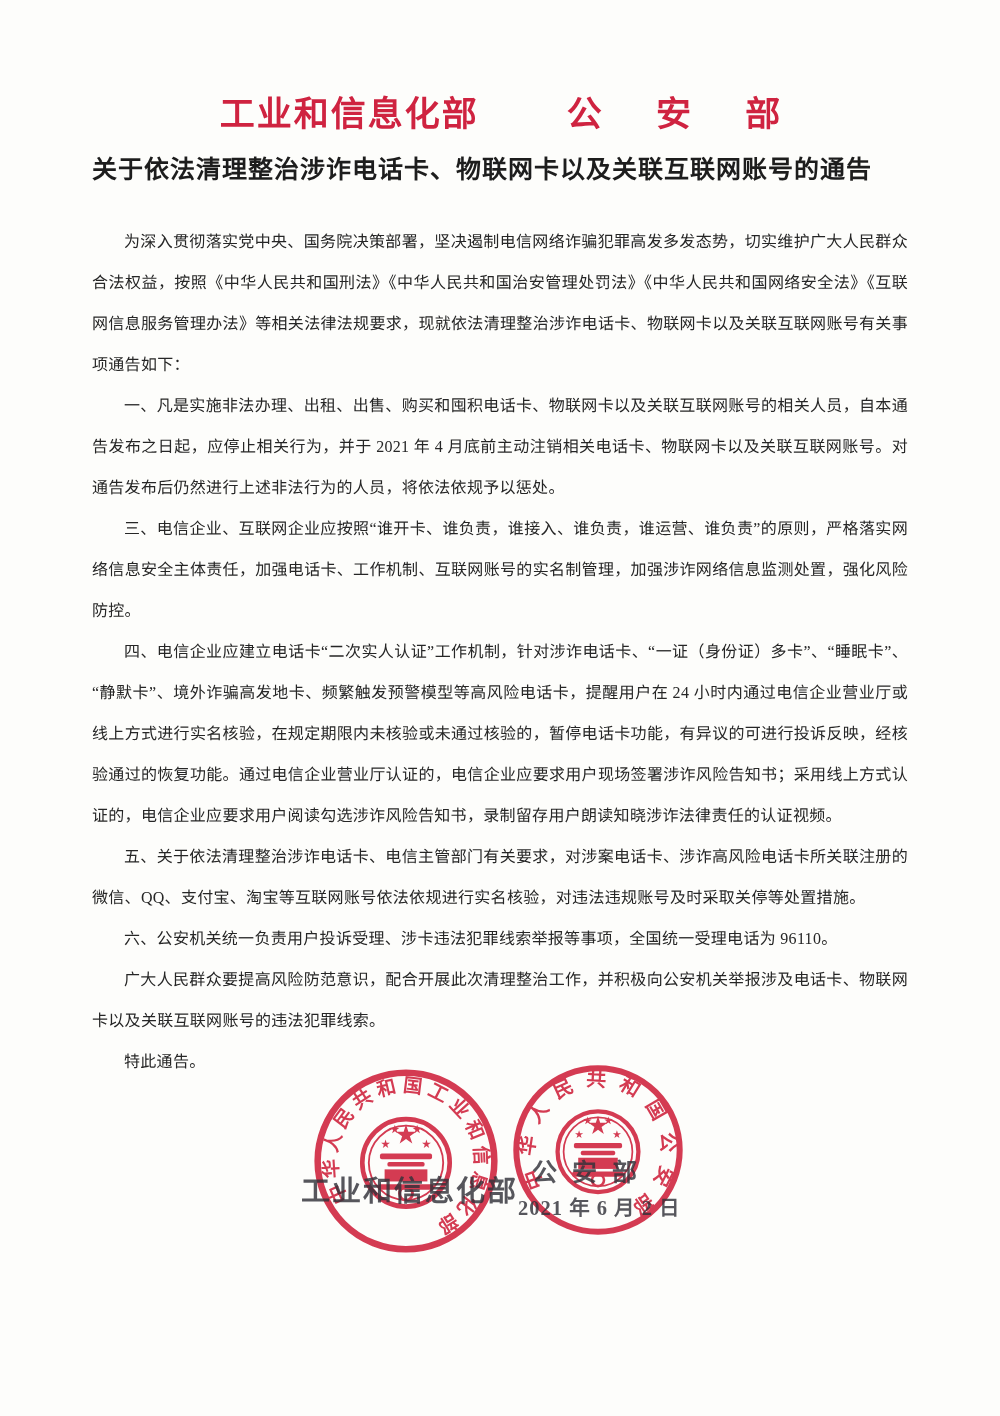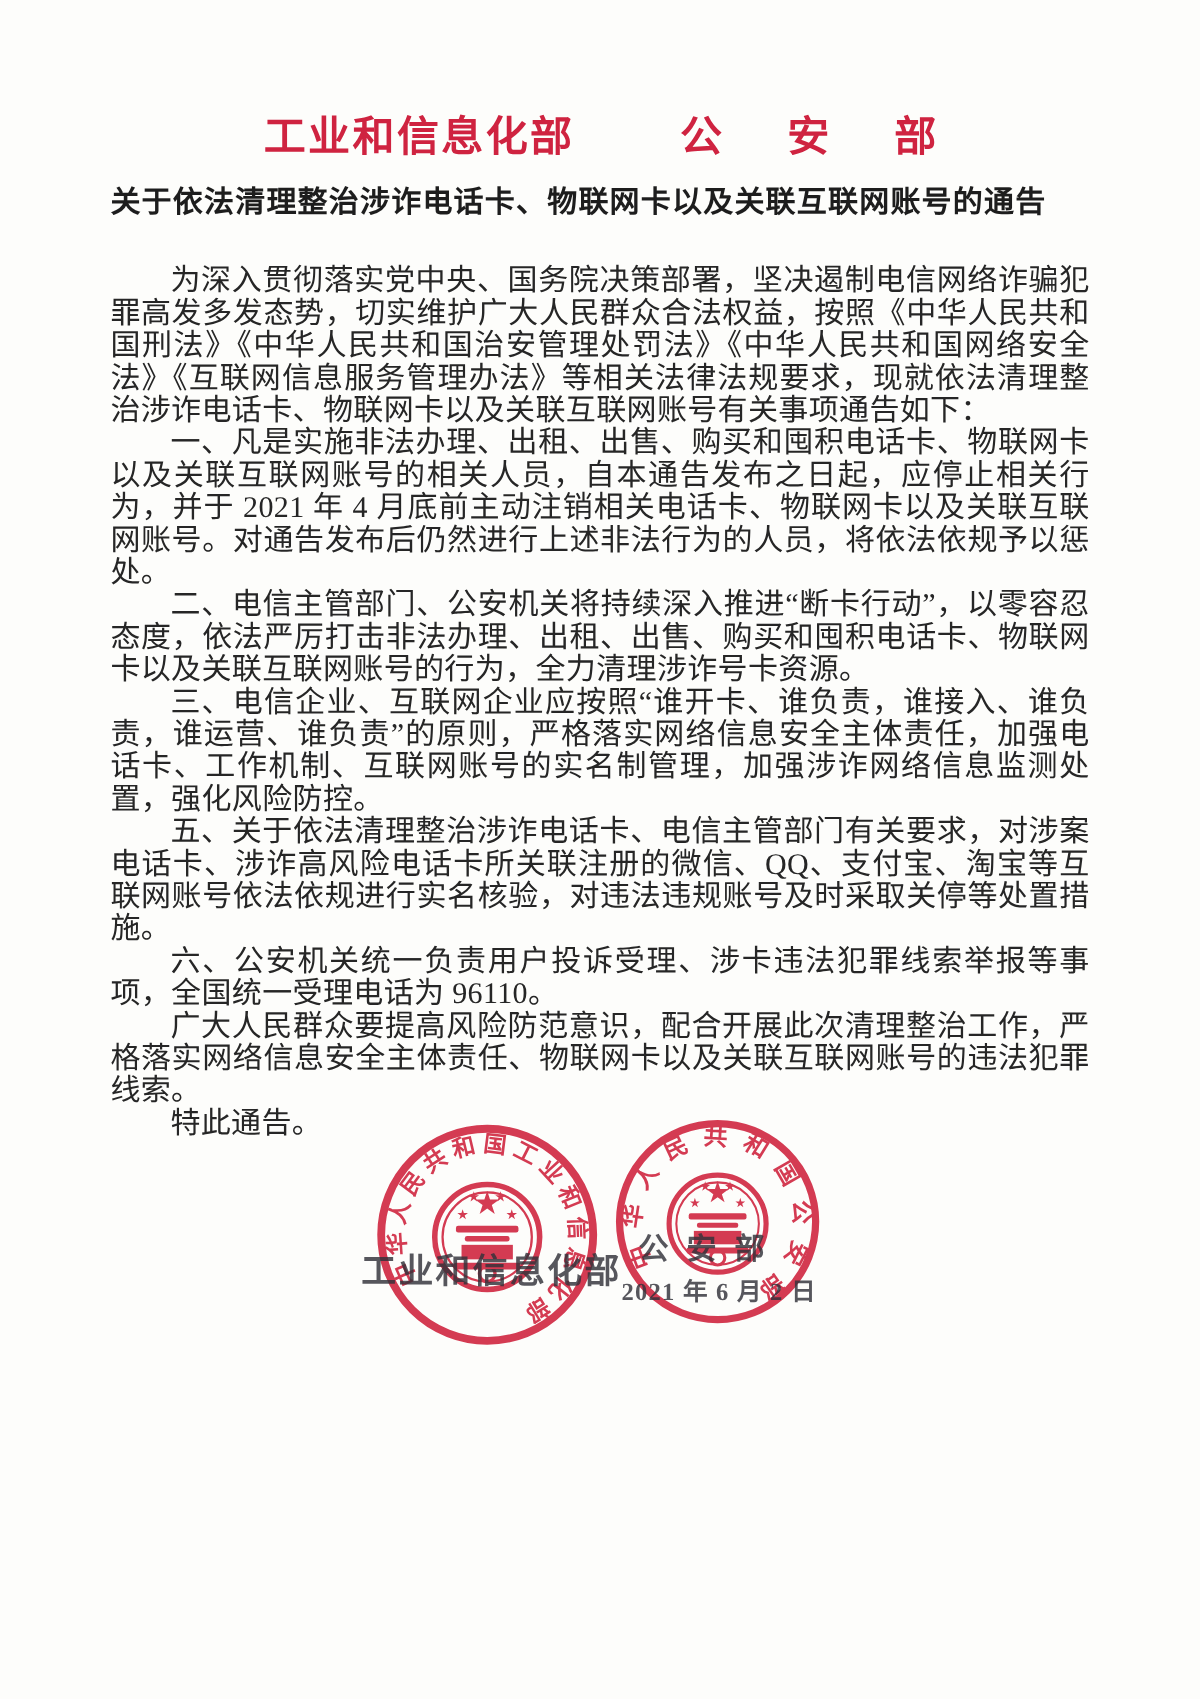--- a/index.html
+++ b/index.html
@@ -31,22 +31,22 @@
     margin-top:16px;
     font-weight:bold;
     font-size:25px;line-height:34px;
     color:#1d1d1d;
     letter-spacing:1px;
   }
   
   .body-text{margin-top:34px;}
   .body-text p{
     margin:0;
-    font-size:25px;
-    line-height:27px;
+    font-size:16px;
+    line-height:41px;
     text-align:justify;
     text-indent:2em;
     letter-spacing:0.3px;
   }
   
   .seal-area{
     position:relative;
     margin-top:-22px;
     height:230px;
   }
@@ -73,25 +73,25 @@
   <div class="ministry-line">
     <span>工业和信息化部</span>
     <span class="ministry-right">公安部</span>
   </div>
 
   <div class="doc-title">关于依法清理整治涉诈电话卡、物联网卡以及关联互联网账号的通告</div>
 
   <div class="body-text">
     <p>为深入贯彻落实党中央、国务院决策部署，坚决遏制电信网络诈骗犯罪高发多发态势，切实维护广大人民群众合法权益，按照《中华人民共和国刑法》《中华人民共和国治安管理处罚法》《中华人民共和国网络安全法》《互联网信息服务管理办法》等相关法律法规要求，现就依法清理整治涉诈电话卡、物联网卡以及关联互联网账号有关事项通告如下：</p>
     <p>一、凡是实施非法办理、出租、出售、购买和囤积电话卡、物联网卡以及关联互联网账号的相关人员，自本通告发布之日起，应停止相关行为，并于 2021 年 4 月底前主动注销相关电话卡、物联网卡以及关联互联网账号。对通告发布后仍然进行上述非法行为的人员，将依法依规予以惩处。</p>
-    <p>二、电信主管部门、公安机关将持续深入推进“断卡行动”，以零容忍态度，依法严厉打击非法办理、出租、出售、购买和囤积电话卡、物联网卡以及关联互联网账号的行为，全力清理涉诈号卡资源。</p>
     <p>三、电信企业、互联网企业应按照“谁开卡、谁负责，谁接入、谁负责，谁运营、谁负责”的原则，严格落实网络信息安全主体责任，加强电话卡、工作机制、互联网账号的实名制管理，加强涉诈网络信息监测处置，强化风险防控。</p>
+    <p>四、电信企业应建立电话卡“二次实人认证”工作机制，针对涉诈电话卡、“一证（身份证）多卡”、“睡眠卡”、“静默卡”、境外诈骗高发地卡、频繁触发预警模型等高风险电话卡，提醒用户在 24 小时内通过电信企业营业厅或线上方式进行实名核验，在规定期限内未核验或未通过核验的，暂停电话卡功能，有异议的可进行投诉反映，经核验通过的恢复功能。通过电信企业营业厅认证的，电信企业应要求用户现场签署涉诈风险告知书；采用线上方式认证的，电信企业应要求用户阅读勾选涉诈风险告知书，录制留存用户朗读知晓涉诈法律责任的认证视频。</p>
     <p>五、关于依法清理整治涉诈电话卡、电信主管部门有关要求，对涉案电话卡、涉诈高风险电话卡所关联注册的微信、QQ、支付宝、淘宝等互联网账号依法依规进行实名核验，对违法违规账号及时采取关停等处置措施。</p>
     <p>六、公安机关统一负责用户投诉受理、涉卡违法犯罪线索举报等事项，全国统一受理电话为 96110。</p>
-    <p>广大人民群众要提高风险防范意识，配合开展此次清理整治工作，严格落实网络信息安全主体责任、物联网卡以及关联互联网账号的违法犯罪线索。</p>
+    <p>广大人民群众要提高风险防范意识，配合开展此次清理整治工作，并积极向公安机关举报涉及电话卡、物联网卡以及关联互联网账号的违法犯罪线索。</p>
     <p>特此通告。</p>
   </div>
 
   <div class="seal-area">
 
     <div class="seal seal-left">
       <svg viewBox="0 0 200 200">
         <defs>
           <path id="ringL" d="M 100 100 m -74 0 a 74 74 0 1 1 148 0 a 74 74 0 1 1 -148 0"></path>
           <path id="star" d="M0,-10 L2.2,-3.1 9.5,-3.1 3.6,1.2 5.9,8.1 0,3.8 -5.9,8.1 -3.6,1.2 -9.5,-3.1 -2.2,-3.1 Z"></path>

